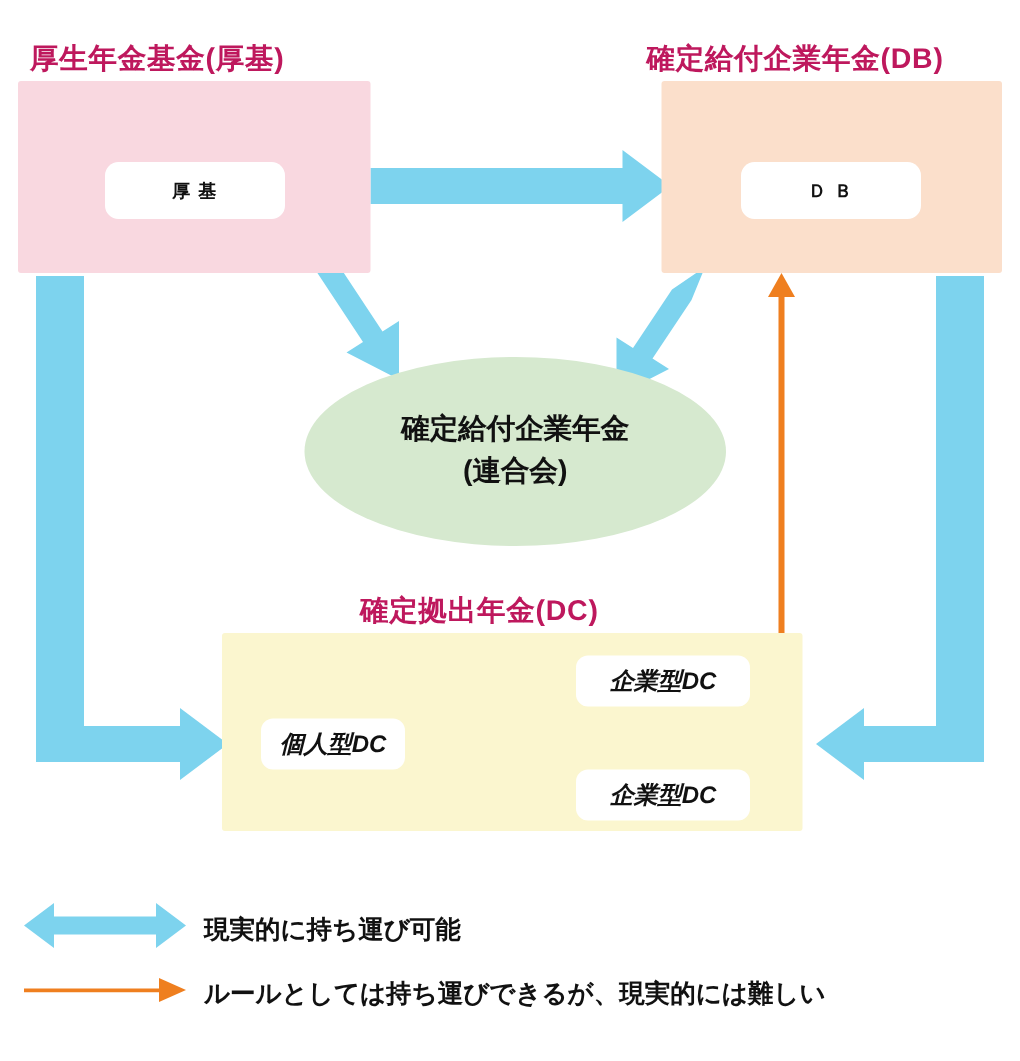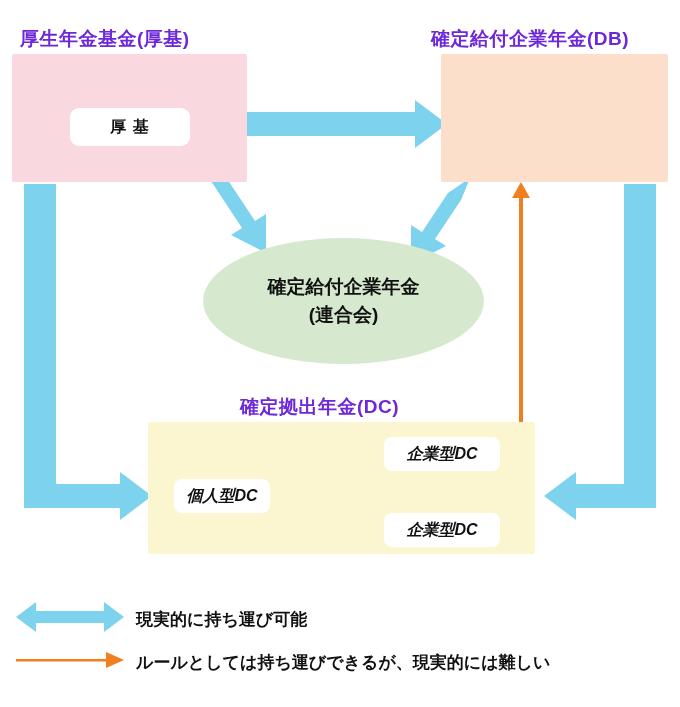--- a/index.html
+++ b/index.html
@@ -18,39 +18,39 @@
     position: relative;
     width: 680px;
     height: 707px;
   }
   .abs { position: absolute; }
 
   
   .grp-title {
     font-size: 19px;
     font-weight: 700;
-    color: #6d28d9;
+    color: #be185d;
     white-space: nowrap;
     letter-spacing: 0.5px;
   }
 
   
   .grp-box { border-radius: 2px; }
   .grp-kouki { background: #f9d8e0; }
   .grp-db    { background: #fbdfcb; }
   .grp-dc    { background: #fbf6cf; }
 
   
   .pill {
     background: #ffffff;
     border-radius: 9px;
     display: flex;
     align-items: center;
     justify-content: center;
-    font-size: 16px;
+    font-size: 12px;
     font-weight: 700;
     color: #111111;
     white-space: nowrap;
     letter-spacing: 1px;
   }
   .pill.small {
     font-size: 16px;
     border-radius: 8px;
     letter-spacing: 0px;
     font-style: italic;
@@ -151,20 +151,21 @@
 
   <div class="abs grp-box grp-kouki" style="left:12px; top:54px; width:235px; height:128px;"></div>
   <div class="abs grp-box grp-db" style="left:441px; top:54px; width:227px; height:128px;"></div>
   <div class="abs grp-box grp-dc" style="left:148px; top:422px; width:387px; height:132px;"></div>
 
   <div class="abs grp-title" style="left:20px; top:26px;">厚生年金基金(厚基)</div>
   <div class="abs grp-title" style="left:240px; top:394px;">確定拠出年金(DC)</div>
   <div class="abs grp-title" style="left:431px; top:26px;">確定給付企業年金(DB)</div>
 
   <div class="abs pill" style="left:70px; top:108px; width:120px; height:38px;">厚 基</div>
+  <div class="abs pill" style="left:494px; top:108px; width:120px; height:38px;">Ｄ Ｂ</div>
 
   <div class="abs pill small" style="left:174px; top:479px; width:96px; height:34px;">個人型DC</div>
   <div class="abs pill small" style="left:384px; top:437px; width:116px; height:34px;">企業型DC</div>
   <div class="abs pill small" style="left:384px; top:513px; width:116px; height:34px;">企業型DC</div>
 
   <div class="abs ellipse" style="left:203px; top:238px; width:281px; height:126px;">
     <div>確定給付企業年金</div>
     <div>(連合会)</div>
   </div>
 

